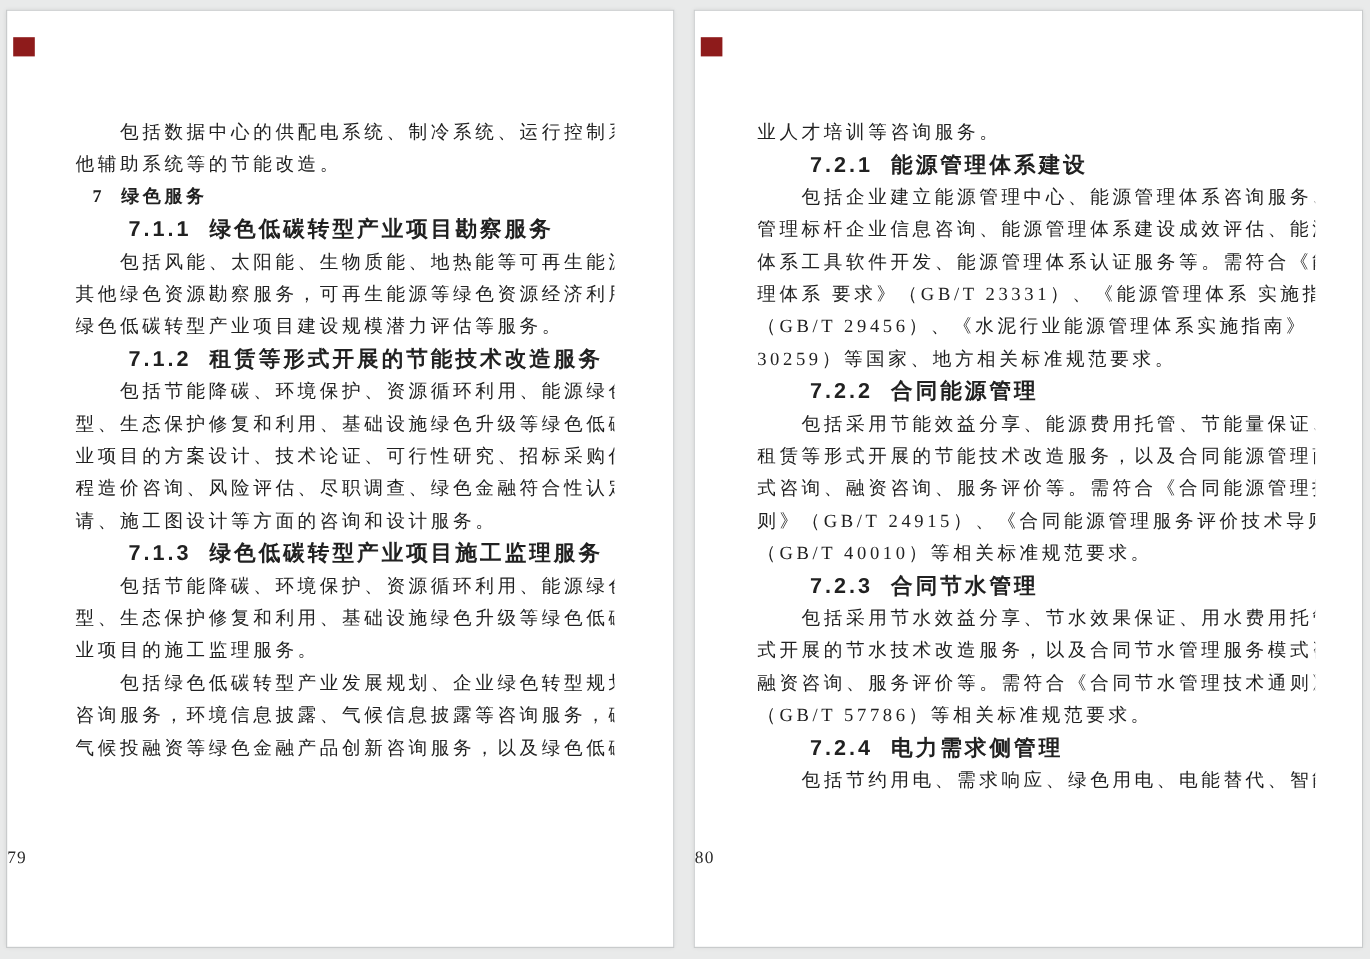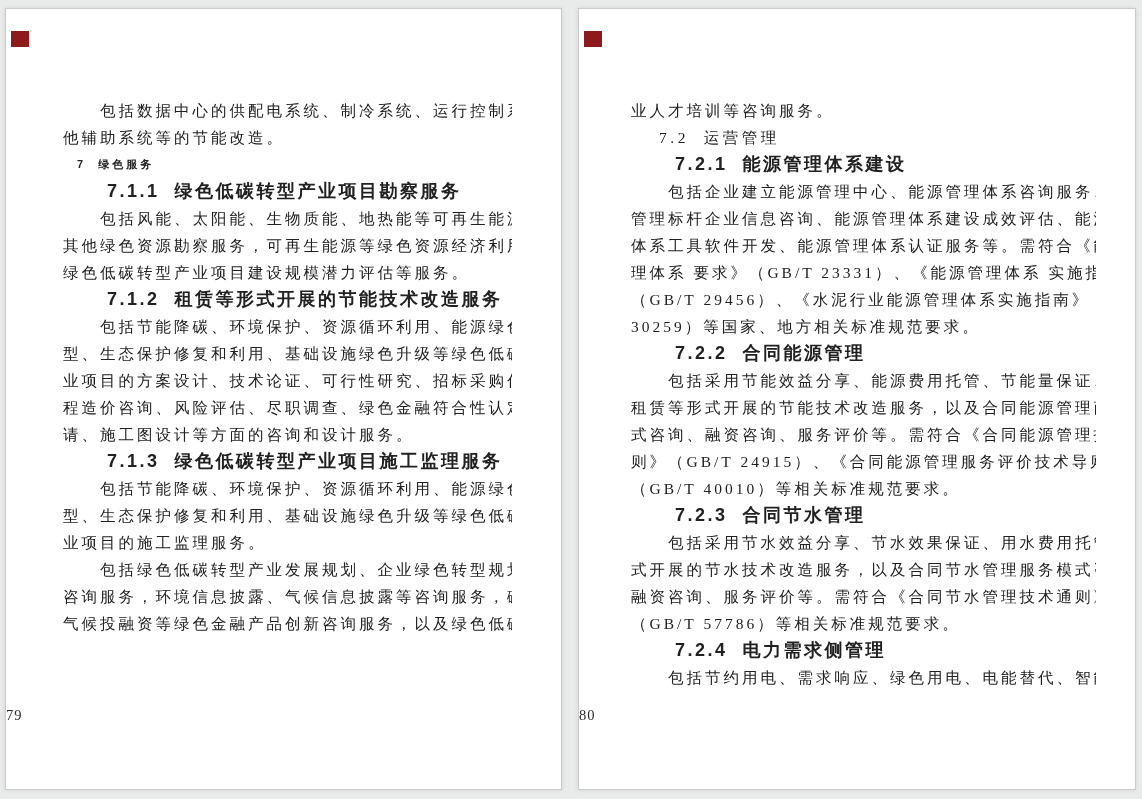--- a/index.html
+++ b/index.html
@@ -51,23 +51,23 @@
     line-height: 27px;
     white-space: pre;
     color: #212121;
     font-size: 15.5px;
     letter-spacing: 3px;
     overflow: hidden;
   }
   .line.body       { }
   .line.body-first { text-indent: 37px; }
   .line.h1 {
-    font-family: Liberation Sans, sans-serif;
+    font-family: Liberation Serif, serif;
     font-weight: bold;
-    font-size: 11px;
+    font-size: 15px;
     letter-spacing: 3px;
     text-indent: 14px;
   }
   .line.h2 {
     font-size: 15.5px;
     letter-spacing: 3.5px;
     text-indent: 28px;
   }
   .line.h3 {
     font-family: "Liberation Sans", "DejaVu Sans", sans-serif;
@@ -117,21 +117,20 @@
         <div class="line body">咨询服务，环境信息披露、气候信息披露等咨询服务，碳普惠、</div>
         <div class="line body">气候投融资等绿色金融产品创新咨询服务，以及绿色低碳转型产</div>
       </div>
     <div class="page-number">79</div>
   </div>
 
   <div class="page right">
     <div class="corner-mark" style="background: rgb(142, 27, 27);"></div>
     <div class="text-block">
         <div class="line body">业人才培训等咨询服务。</div>
-        <div class="line h2">7.2  运营管理</div>
         <div class="line h3">7.2.1  能源管理体系建设</div>
         <div class="line body-first">包括企业建立能源管理中心、能源管理体系咨询服务、能源</div>
         <div class="line body">管理标杆企业信息咨询、能源管理体系建设成效评估、能源管理</div>
         <div class="line body">体系工具软件开发、能源管理体系认证服务等。需符合《能源管</div>
         <div class="line body">理体系 要求》（GB/T 23331）、《能源管理体系 实施指南》</div>
         <div class="line body">（GB/T 29456）、《水泥行业能源管理体系实施指南》（GB/T</div>
         <div class="line body">30259）等国家、地方相关标准规范要求。</div>
         <div class="line h3">7.2.2  合同能源管理</div>
         <div class="line body-first">包括采用节能效益分享、能源费用托管、节能量保证、融资</div>
         <div class="line body">租赁等形式开展的节能技术改造服务，以及合同能源管理商务模</div>

